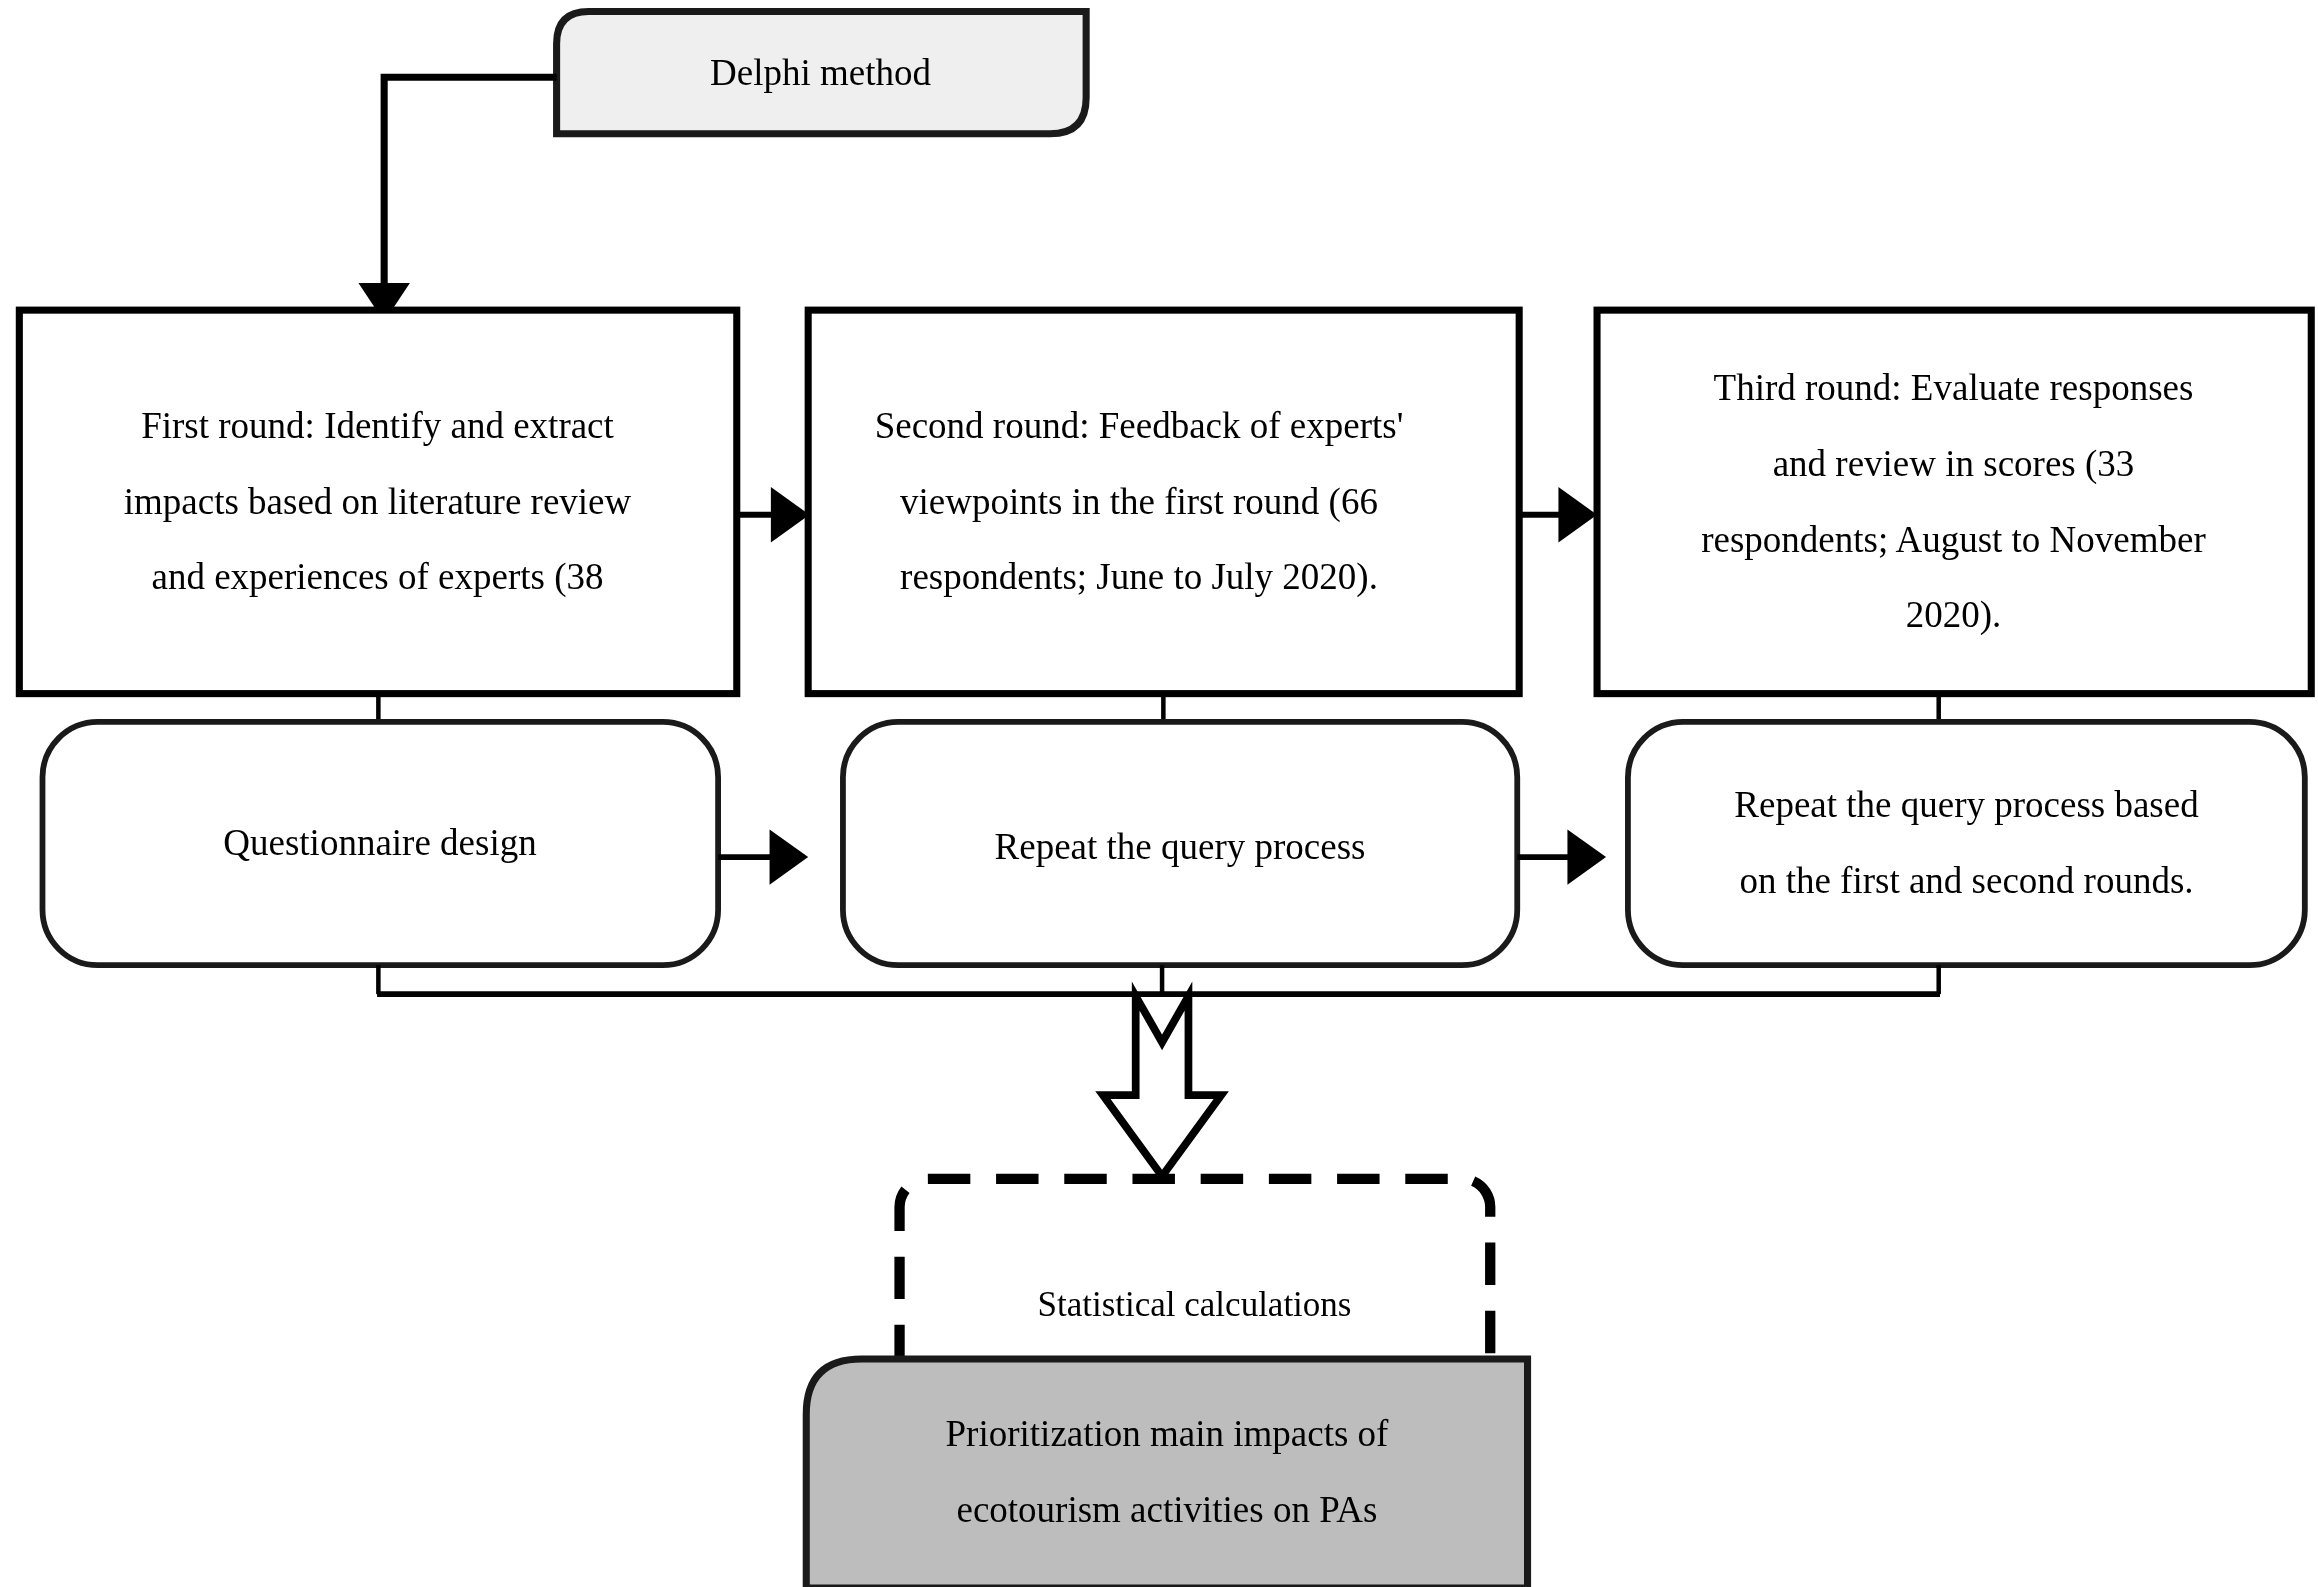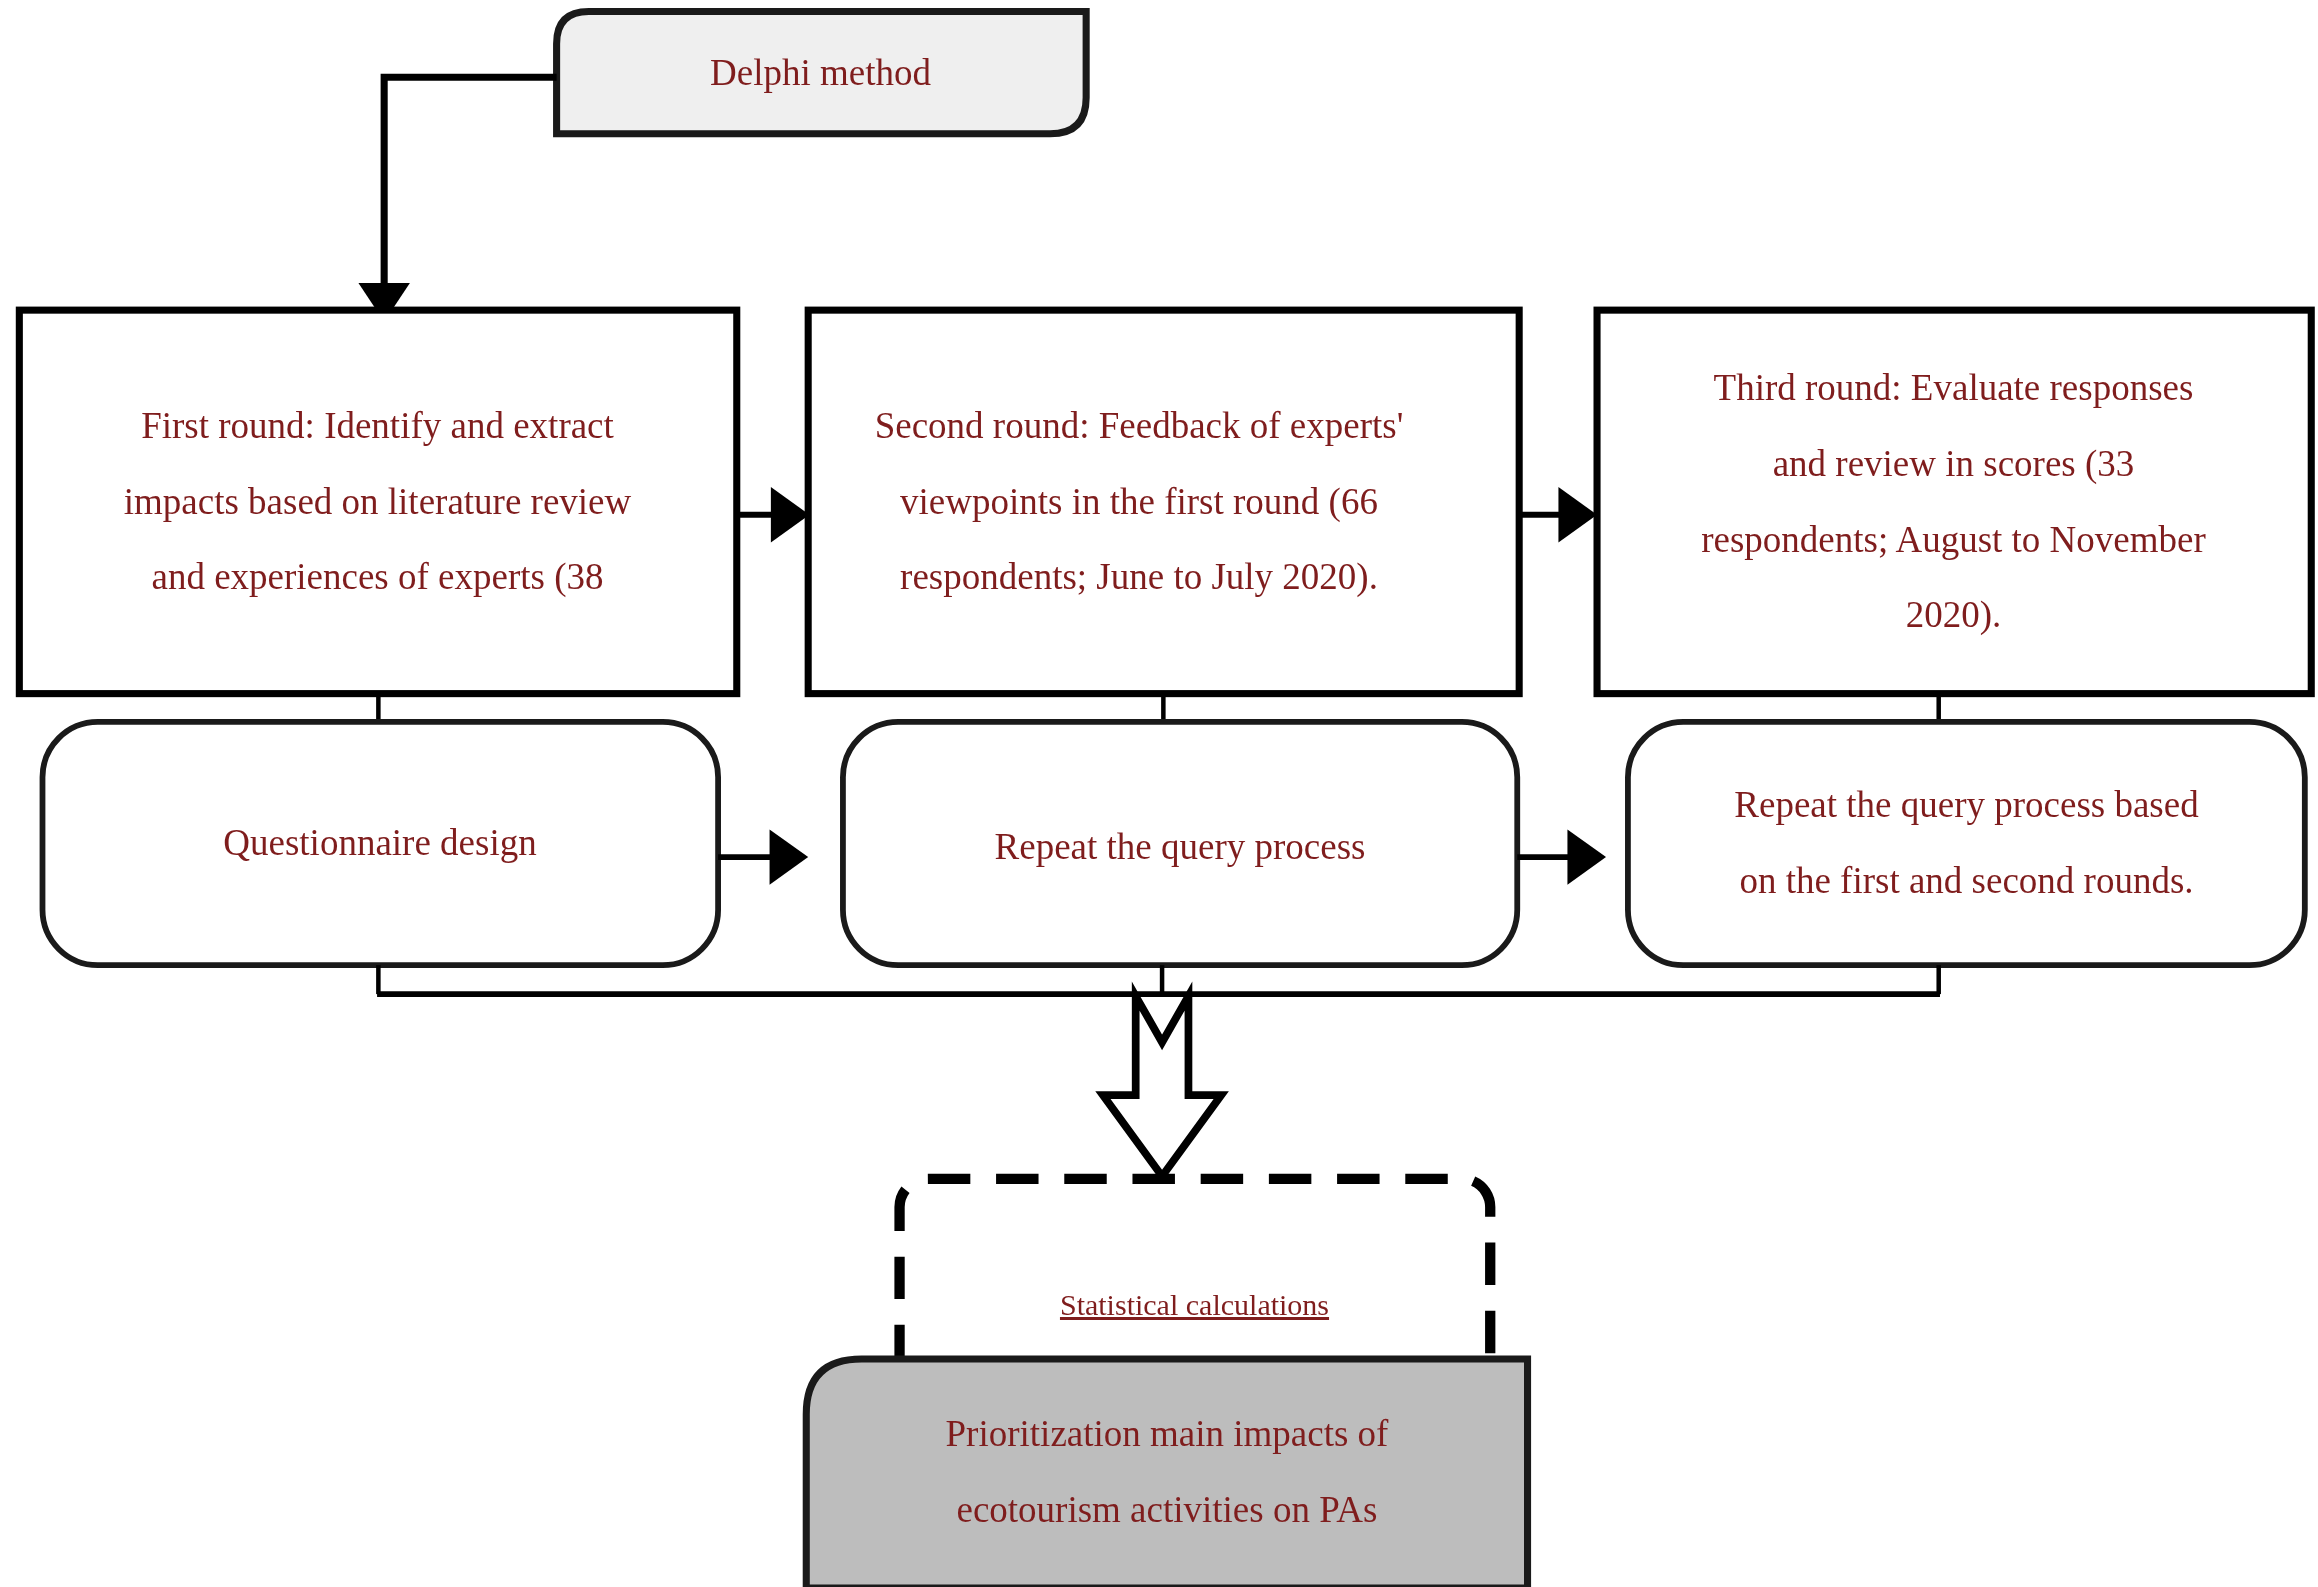--- a/index.html
+++ b/index.html
@@ -23,29 +23,29 @@
     left: 0;
     width: 2319px;
     height: 1588px;
   }
   .node-text {
     position: absolute;
     display: flex;
     align-items: center;
     justify-content: center;
     text-align: center;
-    color: #7f1d1d;
+    color: #000000;
     line-height: 2.05;
     box-sizing: border-box;
     pointer-events: none;
   }
   .t-big   { font-size: 37px; }
   .t-med   { font-size: 37px; }
   .t-delphi{ font-size: 37px; }
-  .t-stat  { font-size: 30px; text-decoration: underline; }
+  .t-stat  { font-size: 35px; }
   .t-gray  { font-size: 37px; }
 </style>
 </head>
 <body>
 
 <div id="diagram-root">
 
   <svg class="flow" viewBox="0 0 3604 2468">
 
     <path d="M 915,18 L 1688,18 L 1688,152 Q 1688,208 1632,208 L 865,208 L 865,68 Q 865,18 915,18 Z" fill="#efefef" stroke="#1a1a1a" stroke-width="11"></path>

